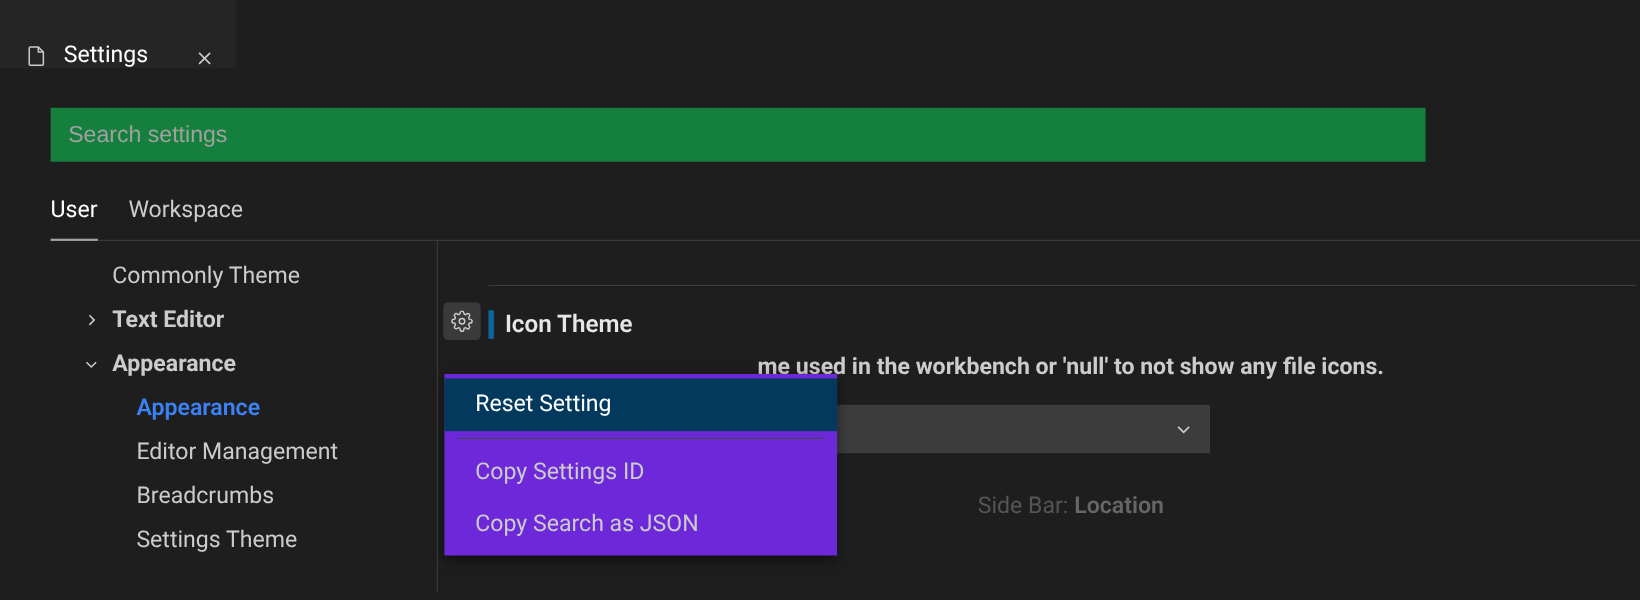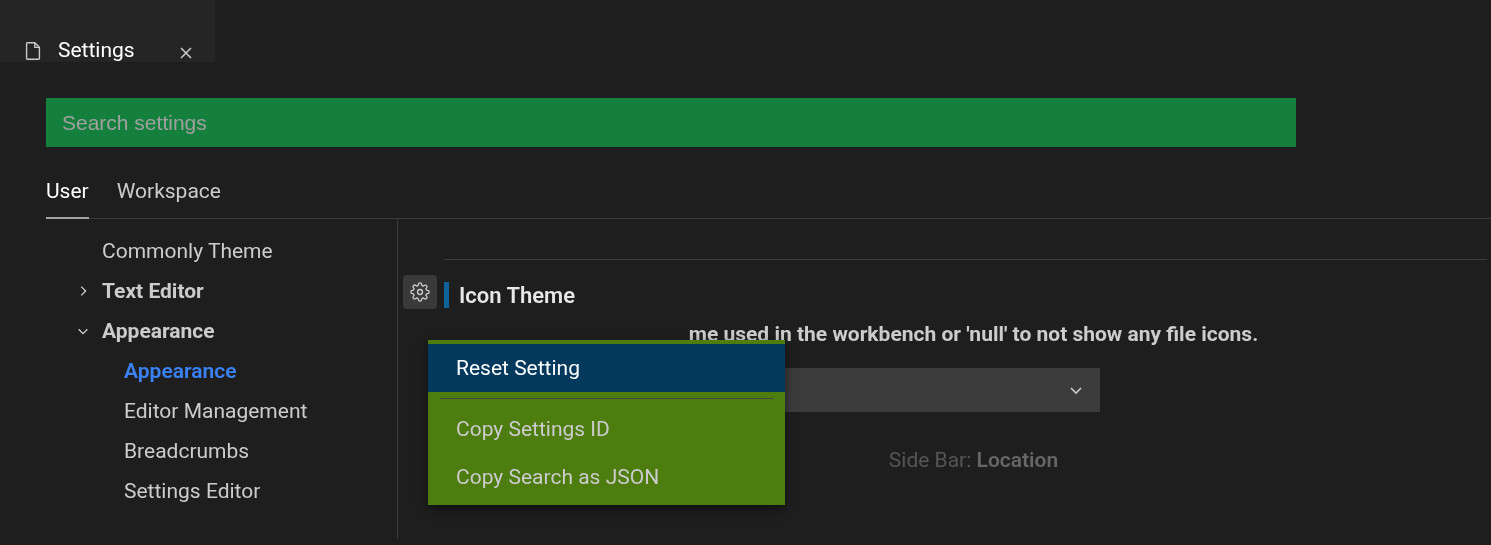--- a/index.html
+++ b/index.html
@@ -147,24 +147,24 @@
   height: 34px;
   border-radius: 4px;
   background: #3a3a3a;
   display: flex;
   align-items: center;
   justify-content: center;
   cursor: pointer;
 }
 .context-menu {
   position: absolute;
-  left: 428px;
+  left: 404px;
   top: 340px;
   width: 357px;
-  background: #4d7c0f;
+  background: #6d28d9;
   box-shadow: 0 4px 10px rgba(0,0,0,0.5);
   padding: 4px 0;
 }
 .menu-item {
   font-size: 21px;
   color: #cccccc;
   padding: 12px 28px;
   cursor: pointer;
 }
 .menu-item.selected {
@@ -228,21 +228,21 @@
         <span class="twisty">
           <svg width="14" height="14" viewBox="0 0 16 16" fill="none" stroke="#cccccc" stroke-width="1.6">
               <path d="M3 6l5 5 5-5"></path>
             </svg>
         </span>
         <span>Appearance</span>
       </div>
       <div class="tree-item l1 bold">Appearance</div>
       <div class="tree-item l1">Editor Management</div>
       <div class="tree-item l1">Breadcrumbs</div>
-      <div class="tree-item l1">Settings Editor</div>
+      <div class="tree-item l1">Settings Theme</div>
     </div>
 
     <div class="main">
       <div class="gear-btn">
         <svg width="20" height="20" viewBox="0 0 24 24" fill="none" stroke="#cccccc" stroke-width="1.6">
           <circle cx="12" cy="12" r="3"></circle>
           <path d="M19.4 15a1.7 1.7 0 0 0 .34 1.87l.06.06a2 2 0 1 1-2.83 2.83l-.06-.06a1.7 1.7 0 0 0-1.87-.34 1.7 1.7 0 0 0-1 1.56V21a2 2 0 1 1-4 0v-.09a1.7 1.7 0 0 0-1-1.56 1.7 1.7 0 0 0-1.87.34l-.06.06a2 2 0 1 1-2.83-2.83l.06-.06a1.7 1.7 0 0 0 .34-1.87 1.7 1.7 0 0 0-1.56-1H3a2 2 0 1 1 0-4h.09a1.7 1.7 0 0 0 1.56-1 1.7 1.7 0 0 0-.34-1.87l-.06-.06a2 2 0 1 1 2.83-2.83l.06.06a1.7 1.7 0 0 0 1.87.34H9a1.7 1.7 0 0 0 1-1.56V3a2 2 0 1 1 4 0v.09a1.7 1.7 0 0 0 1 1.56 1.7 1.7 0 0 0 1.87-.34l.06-.06a2 2 0 1 1 2.83 2.83l-.06.06a1.7 1.7 0 0 0-.34 1.87V9a1.7 1.7 0 0 0 1.56 1H21a2 2 0 1 1 0 4h-.09a1.7 1.7 0 0 0-1.56 1z"></path>
         </svg>
       </div>
 

